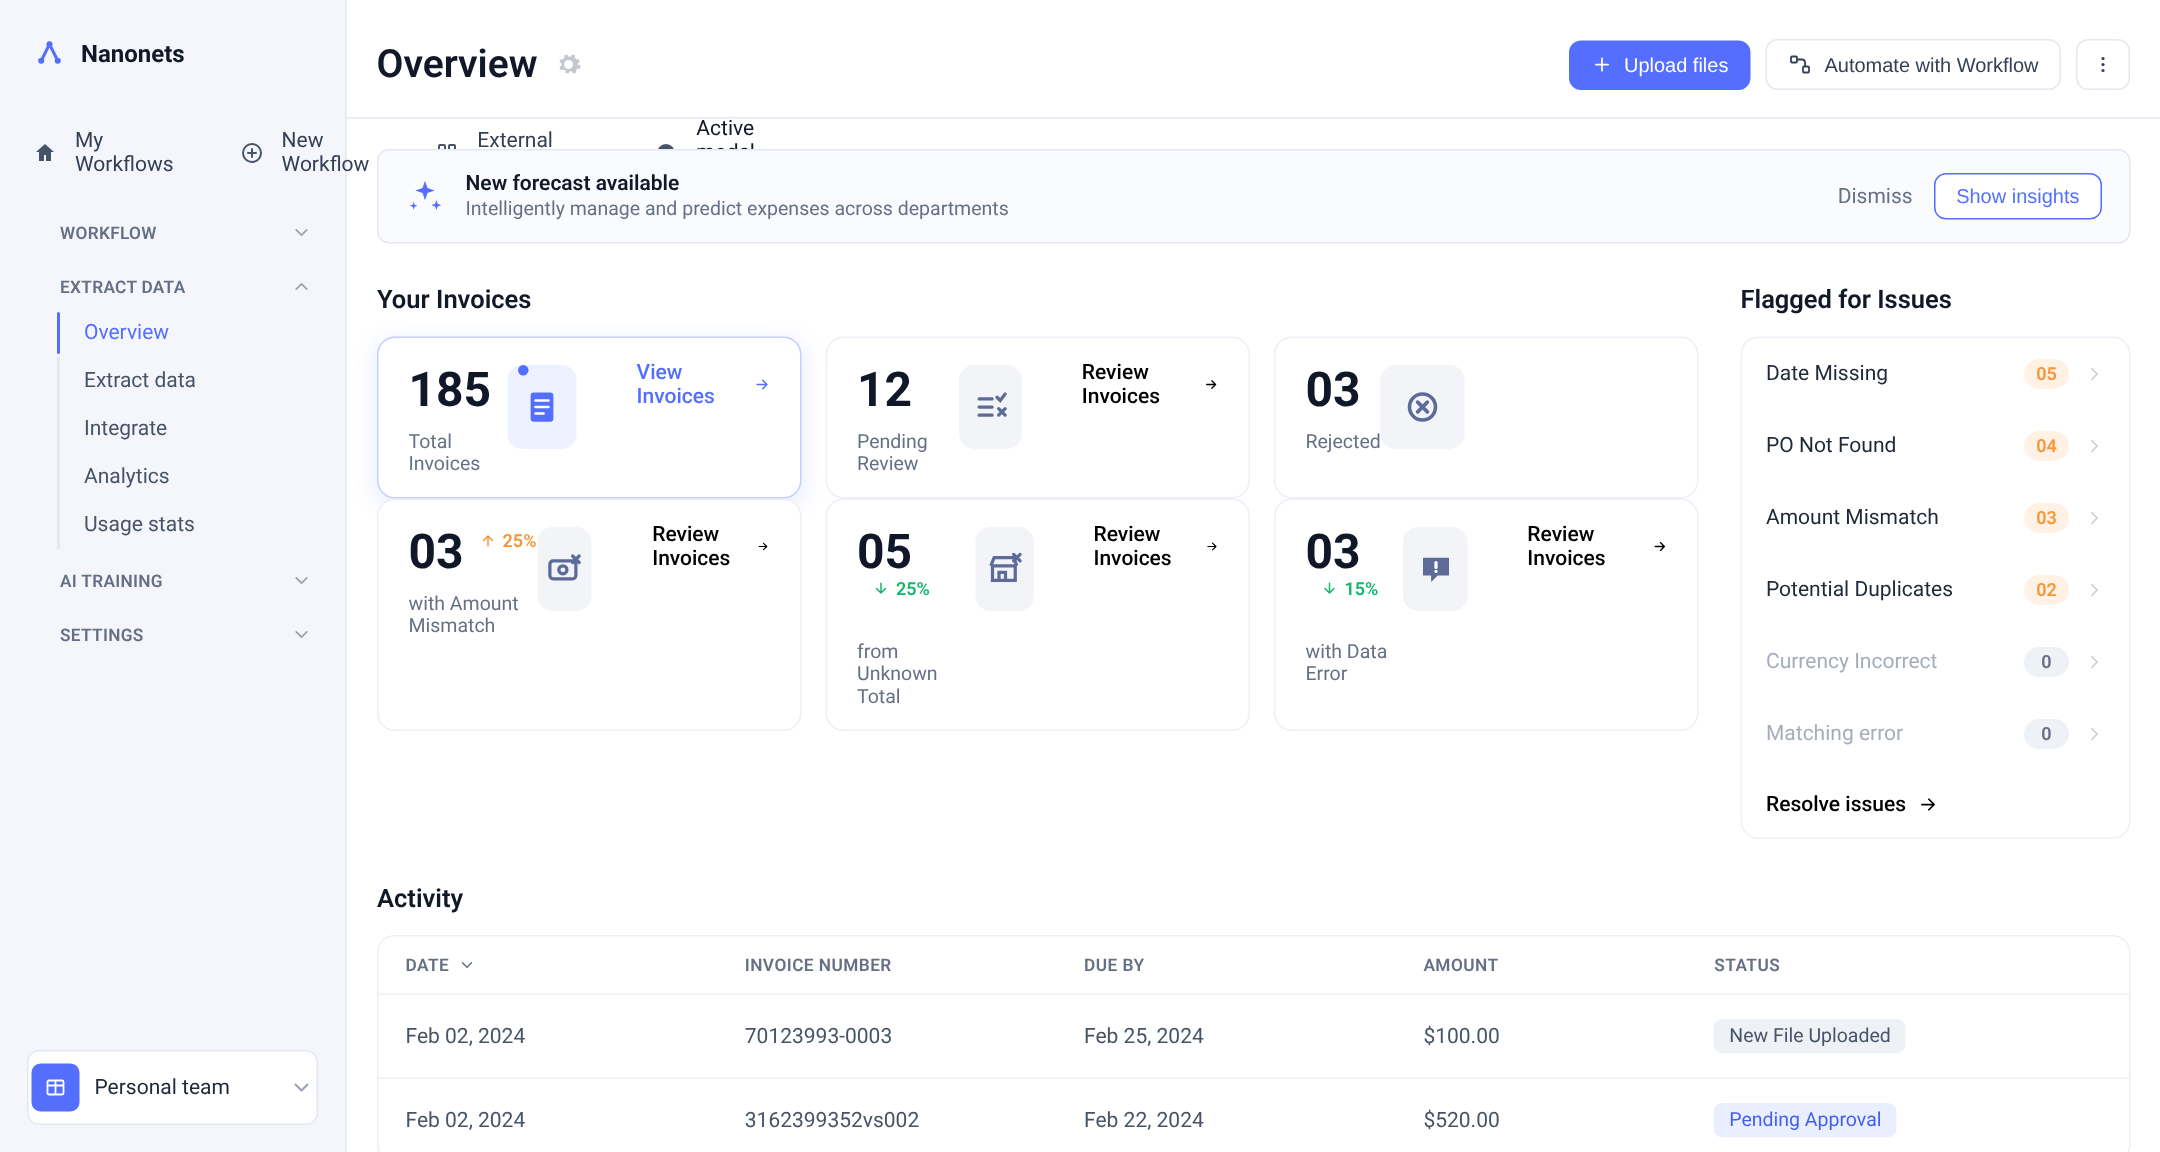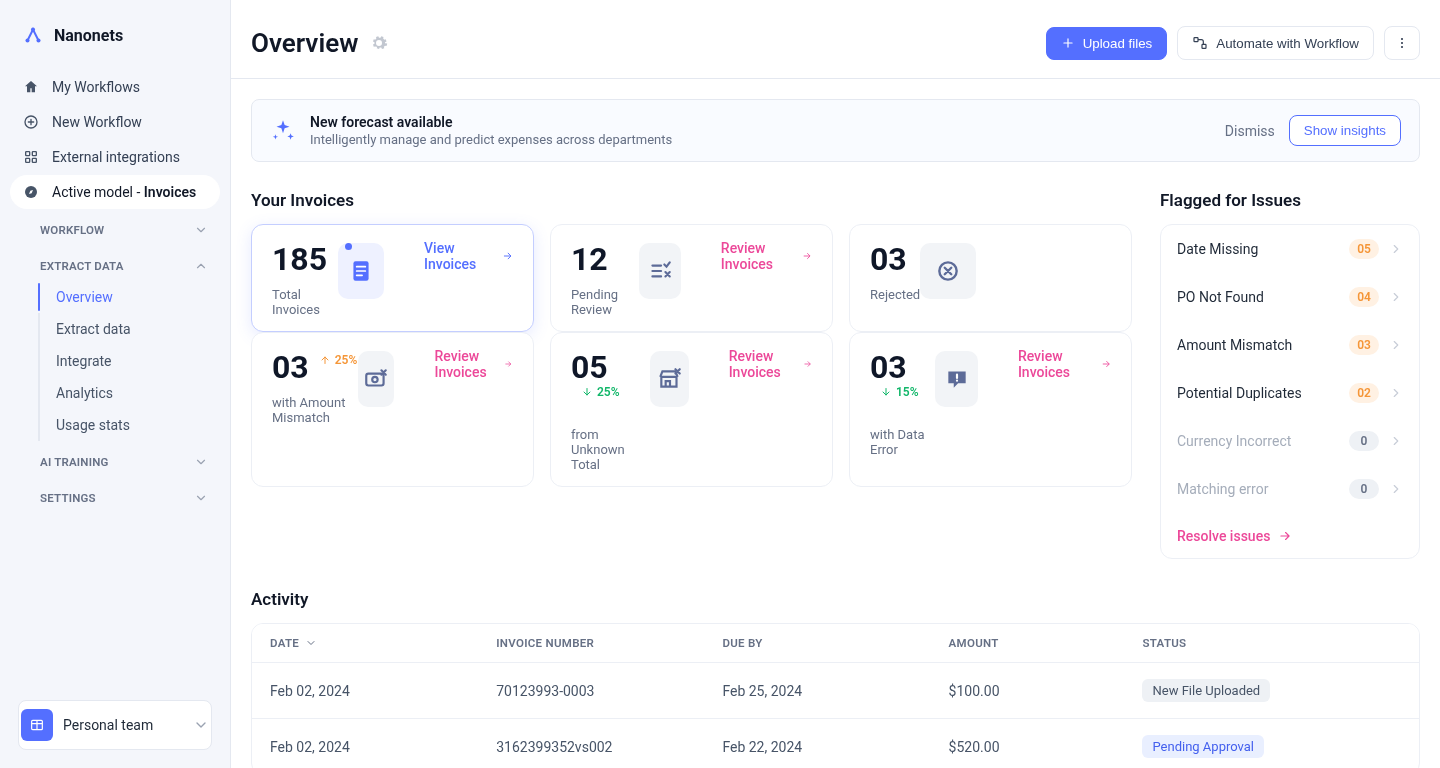--- a/index.html
+++ b/index.html
@@ -25,21 +25,21 @@
   }
   *{box-sizing:border-box}
   html,body{margin:0;padding:0;height:100%;font-family:-apple-system,BlinkMacSystemFont,"Segoe UI",Roboto,"Helvetica Neue",Arial,sans-serif;font-size:14px;color:var(--text);background:var(--bg)}
   body{display:flex;overflow:hidden}
 
   
   .sidebar{width:231px;flex:0 0 231px;background:var(--sidebar-bg);border-right:1px solid var(--border);display:flex;flex-direction:column;padding:18px 10px 10px}
   .brand{display:flex;align-items:center;gap:10px;padding:6px 12px 10px}
   .brand-logo{width:22px;height:22px;color:var(--primary)}
   .brand-name{font-size:16px;font-weight:700;color:#111827}
-  .nav-list{display:flex;flex-direction:column;margin-top:14px;gap:1px}
+  .nav-list{display:flex;flex-direction:row;margin-top:14px;gap:18px}
   .nav-item{display:flex;align-items:center;gap:12px;padding:8px 12px;border-radius:6px;color:#344054;cursor:pointer}
   .nav-icon{width:18px;height:18px;display:flex;align-items:center;justify-content:center;color:#475467}
   .nav-item.active{background:#ffffff;color:#111827;border-radius:999px}
   .nav-item.active .badge-model{font-weight:600}
   .section-group{margin-top:6px}
   .section-header{display:flex;align-items:center;justify-content:space-between;padding:8px 12px 8px 30px;color:#667085;letter-spacing:.2px;font-size:11.5px;font-weight:600;cursor:pointer}
   .section-header .chev{color:#9aa2b1}
   .subnav{display:none;flex-direction:column;gap:0;padding-left:26px;position:relative}
   .subnav.open{display:flex}
   .subnav-item{position:relative;padding:8px 12px 8px 20px;border-radius:6px;color:#475467;cursor:pointer}
@@ -82,21 +82,21 @@
   .card{flex:1;border:1px solid var(--card-border);border-radius:12px;background:#fff;display:flex;}
   .card-top{display:flex;align-items:flex-start;justify-content:space-between;padding:18px 20px 14px}
   .card-num{font-size:32px;font-weight:700;color:#0f1728;line-height:1;position:relative}
   .card-num .dot{position:absolute;top:0;right:-14px;width:7px;height:7px;background:var(--primary);border-radius:50%}
   .card-label{margin-top:12px;color:#667085;font-size:13px}
   .card-icon{width:56px;height:56px;border-radius:10px;display:flex;align-items:center;justify-content:center;color:#5d6b98}
   .card.highlight{border-color:#c4ceff;box-shadow:0 4px 16px rgba(84,111,255,.15)}
   .card.highlight .card-icon{background:var(--primary-light);color:var(--primary)}
   .card:not(.highlight) .card-icon{background:#f2f4f7}
   .card-footer{padding:14px 20px;border-top:1px solid transparent}
-  .card-link{display:inline-flex;align-items:center;gap:8px;color:#ec4899;font-weight:500;cursor:pointer}
+  .card-link{display:inline-flex;align-items:center;gap:8px;color:#000000;font-weight:500;cursor:pointer}
   .card.highlight .card-link{color:var(--primary)}
   .card .sep{height:1px;background:var(--card-border);margin:0 0 0 0}
 
   .delta{display:inline-flex;align-items:flex-start;gap:4px;font-size:12px;font-weight:600;margin-left:10px;vertical-align:super}
   .delta.up{color:#f59638}
   .delta.down{color:#12b76a}
   .mt-30{margin-top:30px}
 
   
   .flag-card{border:1px solid var(--card-border);border-radius:12px;background:#fff}

